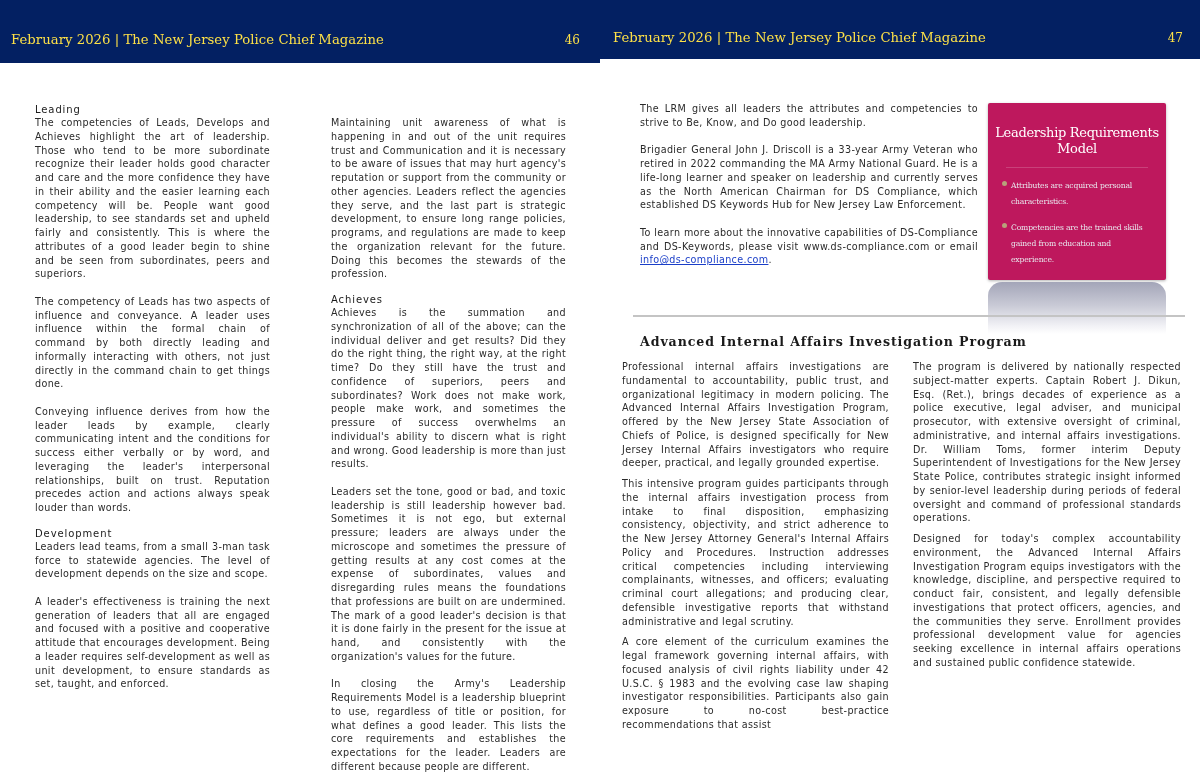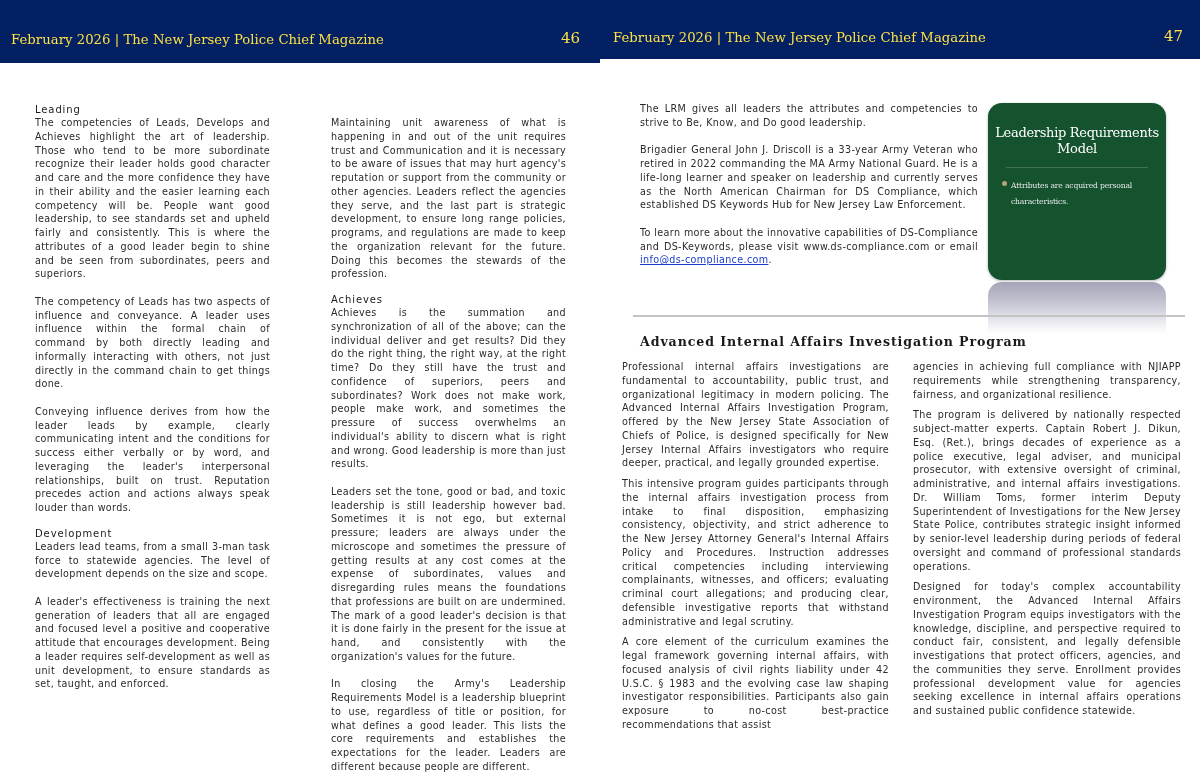--- a/index.html
+++ b/index.html
@@ -9,39 +9,39 @@
     .header { position: absolute; top: 0; background: #032062; color: #fde047; }
     .header.left { left: 0; width: 600px; height: 63px; }
     .header.right { left: 600px; width: 600px; height: 59px; }
     .header .title {
       position: absolute; bottom: 16px; left: 11px;
       font-family: "DejaVu Serif", serif; font-size: 13.2px; letter-spacing: 0.05px;
     }
     .header.right .title { left: 13px; bottom: 14px; }
     .header .pageno {
       position: absolute; bottom: 16px; right: 20px;
-      font-family: "DejaVu Serif", serif; font-size: 15px;
+      font-family: "DejaVu Serif", serif; font-size: 12px;
     }
     .header.right .pageno { right: 17px; bottom: 14px; }
 
     .col {
       position: absolute; font-size: 9.6px; line-height: 13.75px;
       text-align: justify; letter-spacing: 0.35px; color: #2a2a2a;
     }
     .col p { margin-bottom: 13.75px; }
     .col h4 { font-size: 10px; font-weight: normal; letter-spacing: 0.9px; color: #1a1a1a; line-height: 12px; }
     .c1 { left: 35px; top: 104px; width: 235px; }
     .c2 { left: 331px; top: 116px; width: 235px; }
     .c3 { left: 640px; top: 102px; width: 338px; }
     .c3 p { margin-bottom: 13.75px; }
     .c3 a { color: #1a3ec8; text-decoration: underline; }
 
     .card {
       position: absolute; left: 988px; top: 103px; width: 178px; height: 177px;
-      background: #14532d; border-radius: 14px; color: #ffffff;
+      background: #be185d; border-radius: 2px; color: #ffffff;
       box-shadow: 0 1px 3px rgba(0,0,0,0.3);
     }
     .card .ctitle {
       font-family: "DejaVu Serif", serif; font-size: 13px; line-height: 16px;
       text-align: center; margin-top: 22px; letter-spacing: -0.3px;
     }
     .card .cdivider { height: 1px; background: rgba(255,255,255,0.18); margin: 10px 18px 10px 18px; }
     .card ul { list-style: none; padding: 0 14px 0 14px; }
     .card li {
       font-family: "DejaVu Serif", serif; font-size: 7.6px; line-height: 16px;
@@ -84,21 +84,21 @@
   <span class="pageno">47</span>
 </div>
 
 <div class="col c1">
   <h4>Leading</h4>
   <p>The competencies of Leads, Develops and Achieves highlight the art of leadership. Those who tend to be more subordinate recognize their leader holds good character and care and the more confidence they have in their ability and the easier learning each competency will be. People want good leadership, to see standards set and upheld fairly and consistently. This is where the attributes of a good leader begin to shine and be seen from subordinates, peers and superiors.</p>
   <p>The competency of Leads has two aspects of influence and conveyance. A leader uses influence within the formal chain of command by both directly leading and informally interacting with others, not just directly in the command chain to get things done.</p>
   <p style="margin-bottom:13px">Conveying influence derives from how the leader leads by example, clearly communicating intent and the conditions for success either verbally or by word, and leveraging the leader's interpersonal relationships, built on trust. Reputation precedes action and actions always speak louder than words.</p>
   <h4>Development</h4>
   <p>Leaders lead teams, from a small 3-man task force to statewide agencies. The level of development depends on the size and scope.</p>
-  <p>A leader's effectiveness is training the next generation of leaders that all are engaged and focused level a positive and cooperative attitude that encourages development. Being a leader requires self-development as well as unit development, to ensure standards as set, taught, and enforced.</p>
+  <p>A leader's effectiveness is training the next generation of leaders that all are engaged and focused with a positive and cooperative attitude that encourages development. Being a leader requires self-development as well as unit development, to ensure standards as set, taught, and enforced.</p>
 </div>
 
 <div class="col c2">
   <p style="margin-bottom:13px">Maintaining unit awareness of what is happening in and out of the unit requires trust and Communication and it is necessary to be aware of issues that may hurt agency's reputation or support from the community or other agencies. Leaders reflect the agencies they serve, and the last part is strategic development, to ensure long range policies, programs, and regulations are made to keep the organization relevant for the future. Doing this becomes the stewards of the profession.</p>
   <h4>Achieves</h4>
   <p>Achieves is the summation and synchronization of all of the above; can the individual deliver and get results? Did they do the right thing, the right way, at the right time? Do they still have the trust and confidence of superiors, peers and subordinates? Work does not make work, people make work, and sometimes the pressure of success overwhelms an individual's ability to discern what is right and wrong. Good leadership is more than just results.</p>
   <p>Leaders set the tone, good or bad, and toxic leadership is still leadership however bad. Sometimes it is not ego, but external pressure; leaders are always under the microscope and sometimes the pressure of getting results at any cost comes at the expense of subordinates, values and disregarding rules means the foundations that professions are built on are undermined. The mark of a good leader's decision is that it is done fairly in the present for the issue at hand, and consistently with the organization's values for the future.</p>
   <p>In closing the Army's Leadership Requirements Model is a leadership blueprint to use, regardless of title or position, for what defines a good leader. This lists the core requirements and establishes the expectations for the leader. Leaders are different because people are different.</p>
 </div>
 
@@ -108,30 +108,30 @@
   <p>
     <span>To learn more about the innovative capabilities of DS-Compliance and DS-Keywords, please visit www.ds-compliance.com or email </span><a href="mailto:info@ds-compliance.com">info@ds-compliance.com</a><span>.</span>
   </p>
 </div>
 
 <div class="card">
   <div class="ctitle">Leadership Requirements Model</div>
   <div class="cdivider"></div>
   <ul>
     <li><span class="dot"></span><span>Attributes are acquired personal characteristics.</span></li>
+    <li><span class="dot"></span><span>Competencies are the trained skills gained from education and experience.</span></li>
   </ul>
 </div>
 <div class="reflection"></div>
 <div class="rule"></div>
 
 <div class="section-title">Advanced Internal Affairs Investigation Program</div>
 
 <div class="col c4">
   <p>Professional internal affairs investigations are fundamental to accountability, public trust, and organizational legitimacy in modern policing. The Advanced Internal Affairs Investigation Program, offered by the New Jersey State Association of Chiefs of Police, is designed specifically for New Jersey Internal Affairs investigators who require deeper, practical, and legally grounded expertise.</p>
   <p>This intensive program guides participants through the internal affairs investigation process from intake to final disposition, emphasizing consistency, objectivity, and strict adherence to the New Jersey Attorney General's Internal Affairs Policy and Procedures. Instruction addresses critical competencies including interviewing complainants, witnesses, and officers; evaluating criminal court allegations; and producing clear, defensible investigative reports that withstand administrative and legal scrutiny.</p>
   <p>A core element of the curriculum examines the legal framework governing internal affairs, with focused analysis of civil rights liability under 42 U.S.C. § 1983 and the evolving case law shaping investigator responsibilities. Participants also gain exposure to no-cost best-practice recommendations that assist</p>
 </div>
 
 <div class="col c5">
-  <p>agencies in achieving full compliance with NJIAPP requirements while strengthening transparency, fairness, and organizational resilience.</p>
   <p>The program is delivered by nationally respected subject-matter experts. Captain Robert J. Dikun, Esq. (Ret.), brings decades of experience as a police executive, legal adviser, and municipal prosecutor, with extensive oversight of criminal, administrative, and internal affairs investigations. Dr. William Toms, former interim Deputy Superintendent of Investigations for the New Jersey State Police, contributes strategic insight informed by senior-level leadership during periods of federal oversight and command of professional standards operations.</p>
   <p>Designed for today's complex accountability environment, the Advanced Internal Affairs Investigation Program equips investigators with the knowledge, discipline, and perspective required to conduct fair, consistent, and legally defensible investigations that protect officers, agencies, and the communities they serve. Enrollment provides professional development value for agencies seeking excellence in internal affairs operations and sustained public confidence statewide.</p>
 </div>
 
 </body></html>

